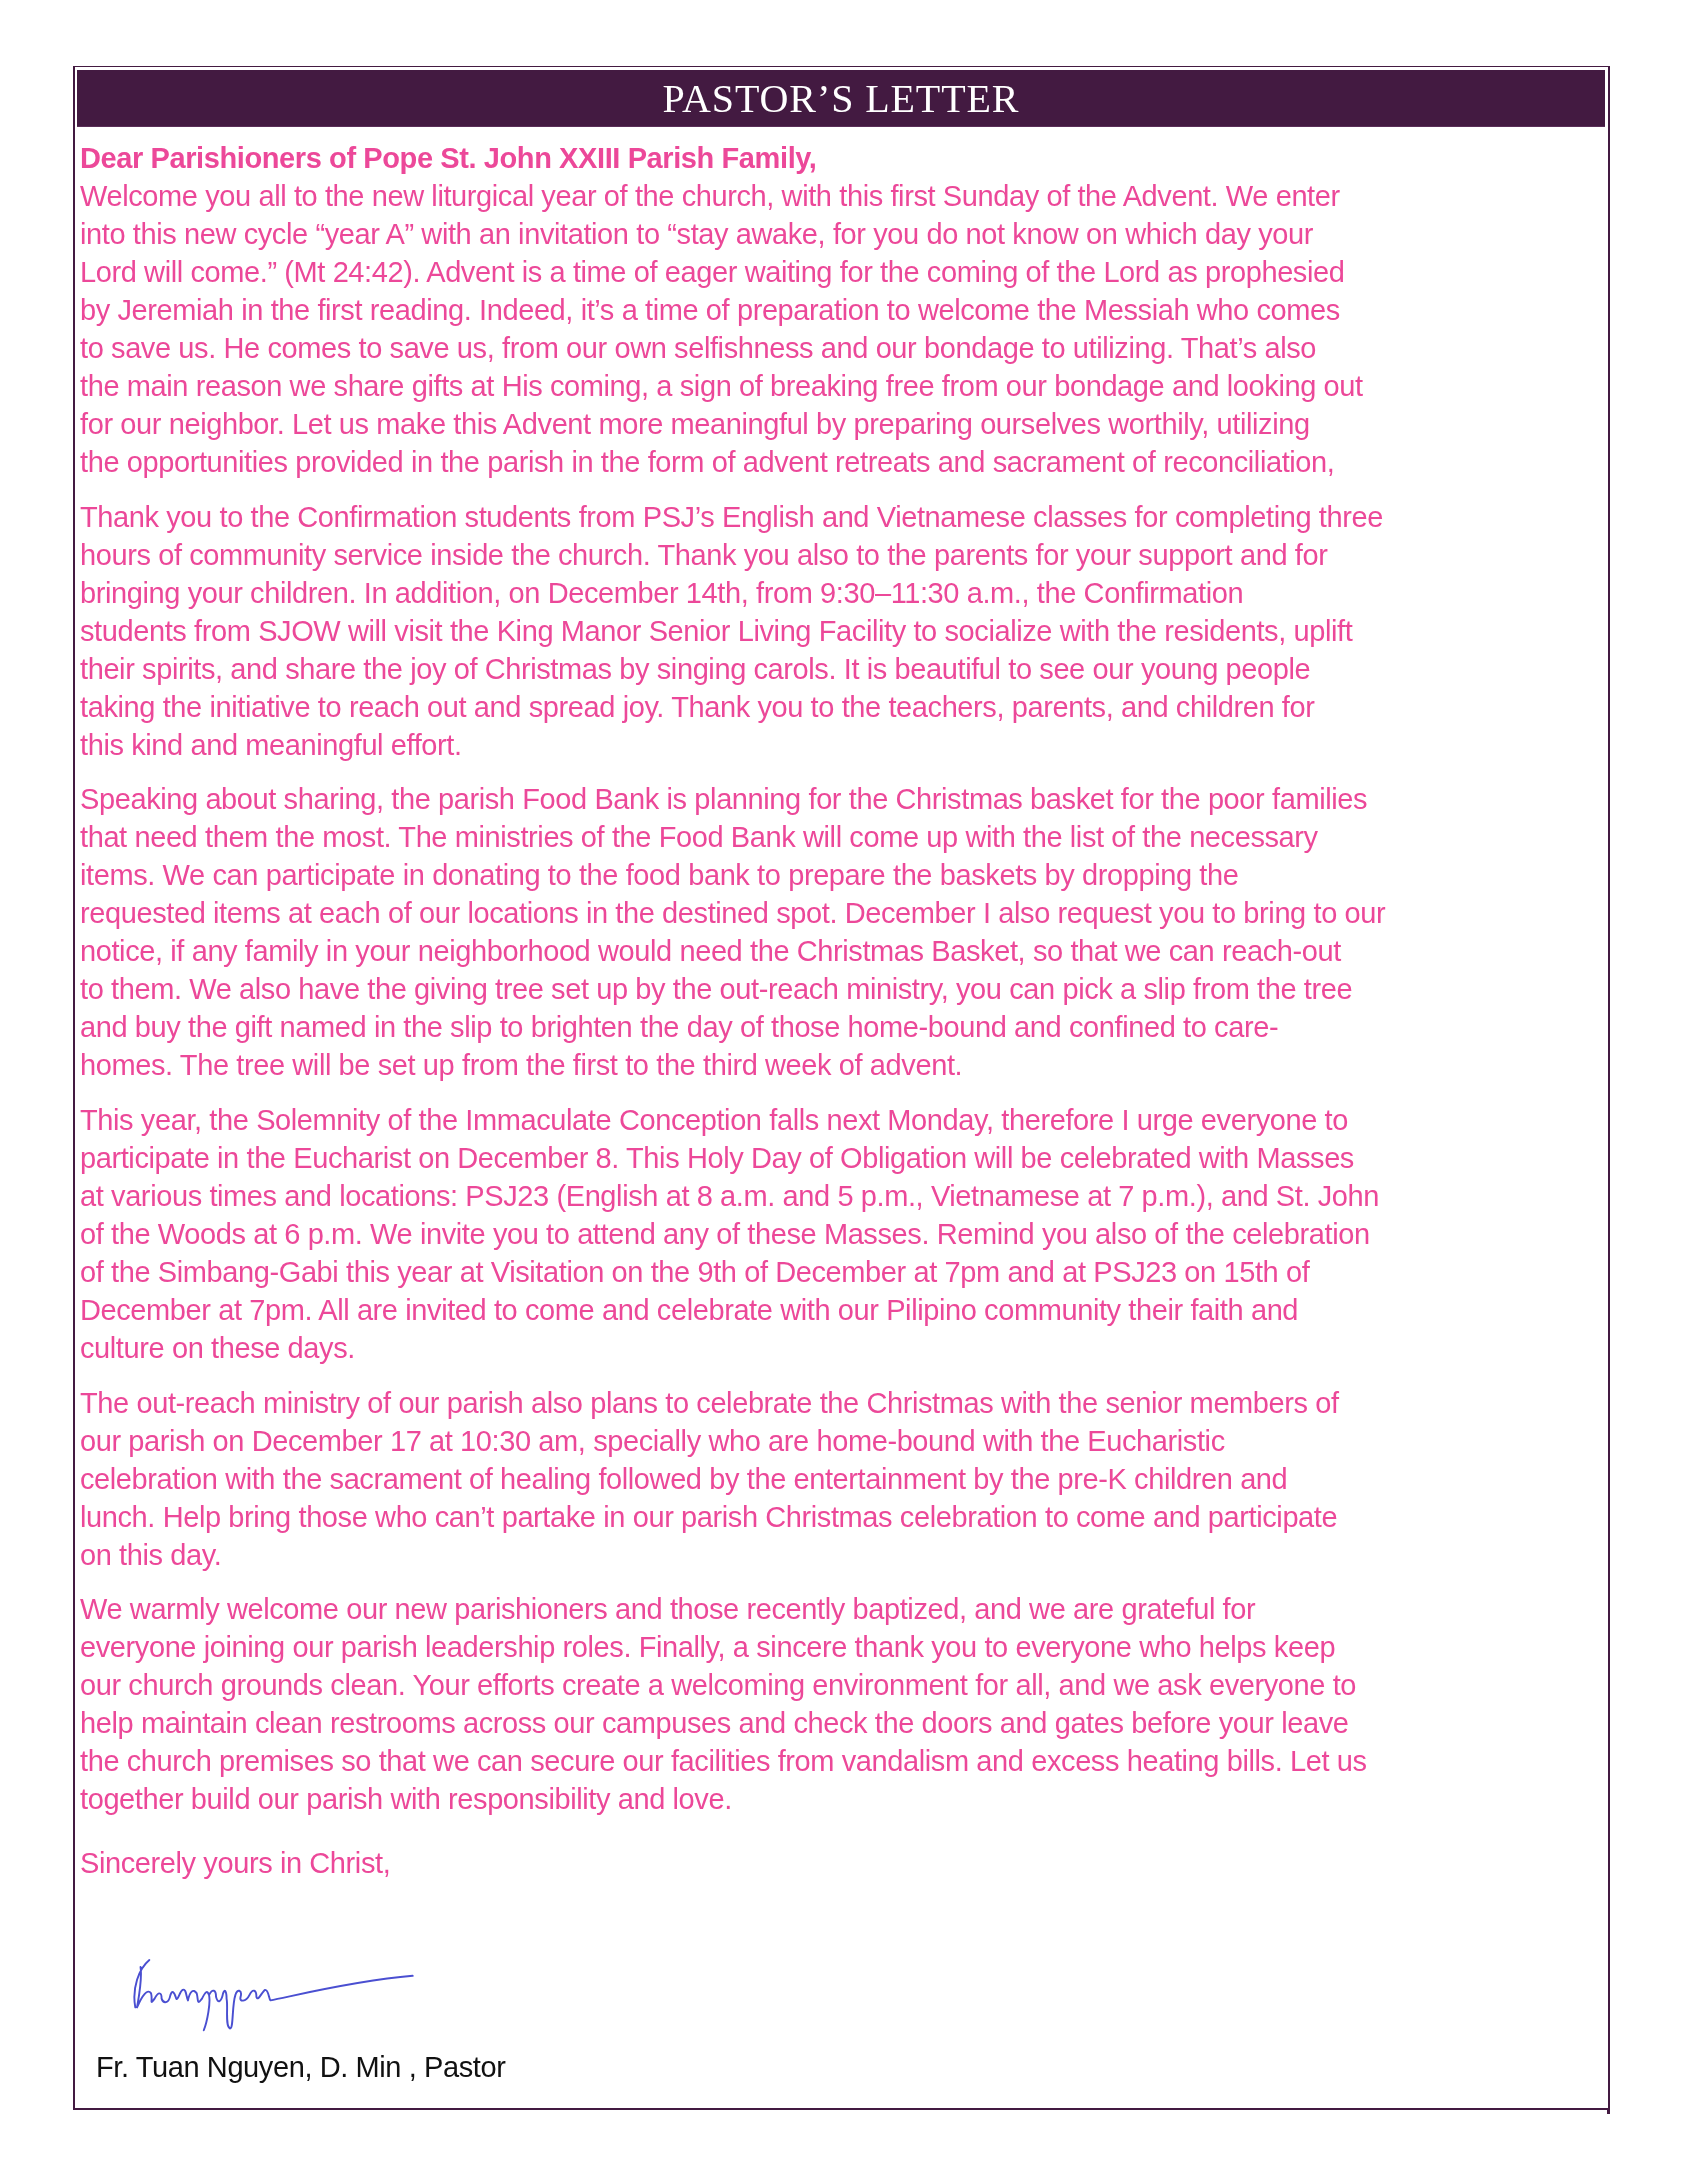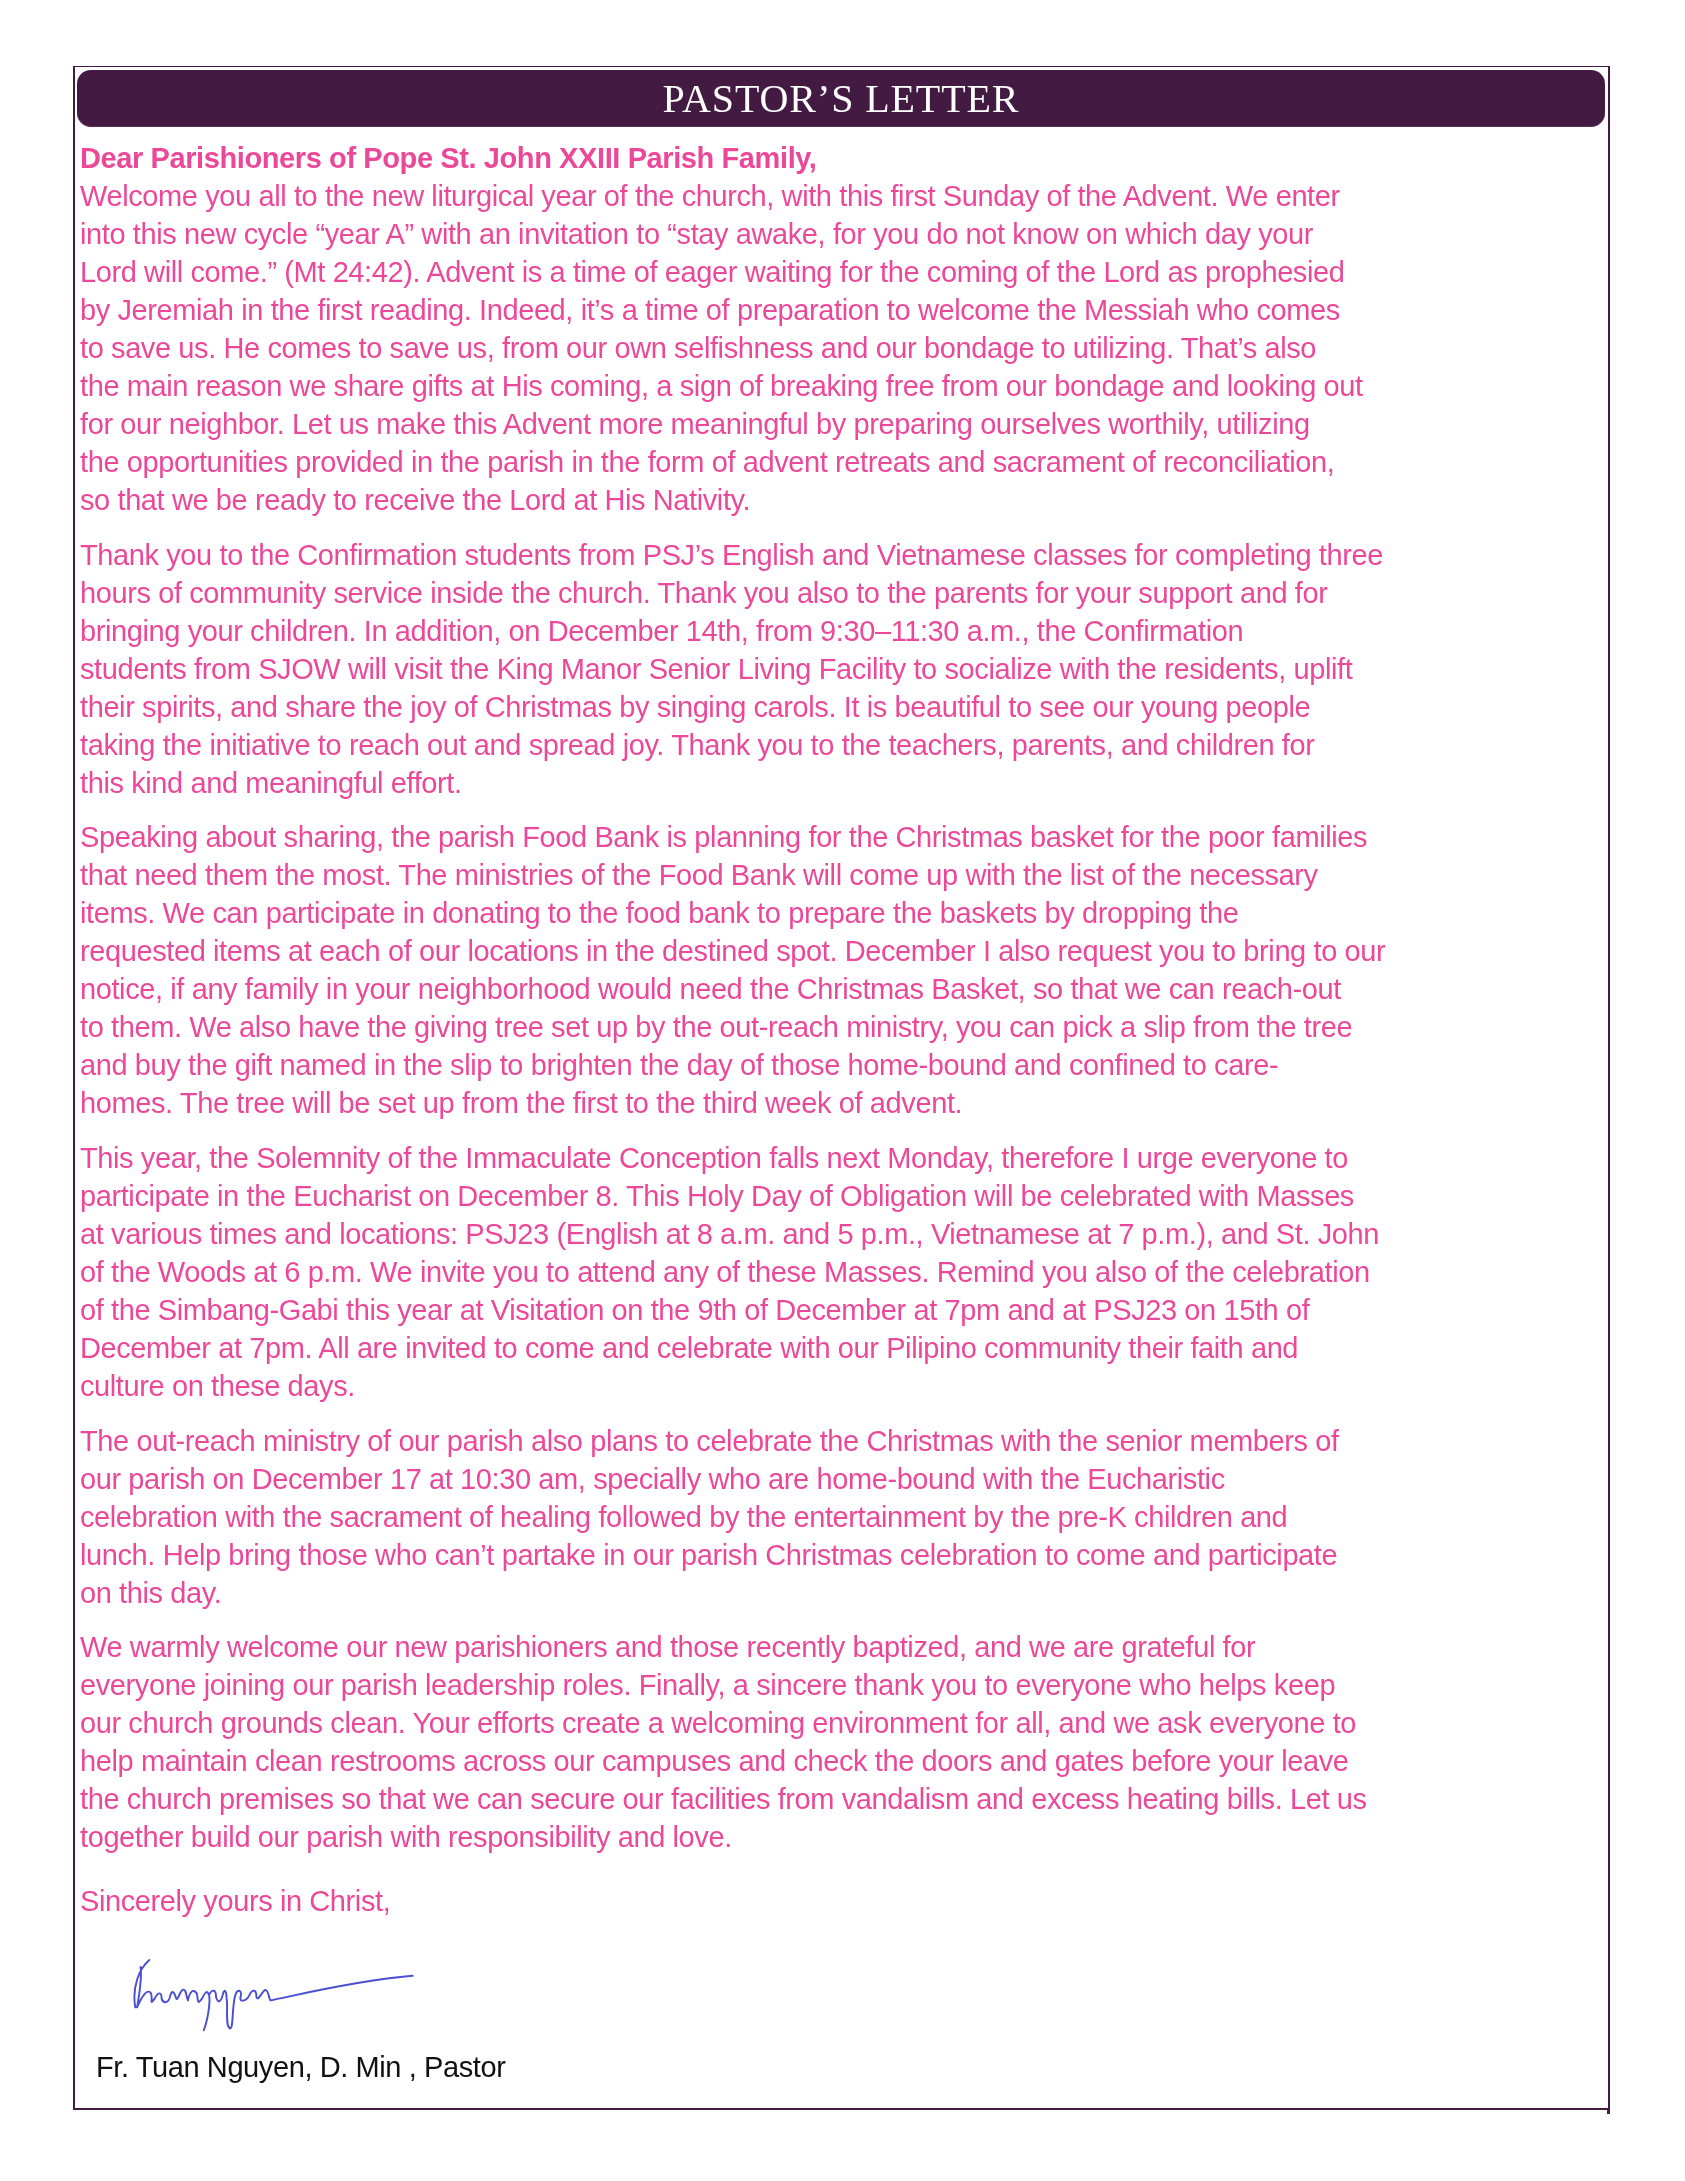--- a/index.html
+++ b/index.html
@@ -5,21 +5,21 @@
   html, body { margin: 0; padding: 0; background: #ffffff; }
   body { width: 1685px; height: 2181px; position: relative; overflow: hidden; }
   .frame {
     position: absolute; left: 73px; top: 66px; width: 1537px; height: 2044px;
     border-left: 2.6px solid #431a41; border-bottom: 2.6px solid #431a41; border-right: 2.6px solid #431a41;
     border-top: 1.8px solid #431a41; box-sizing: border-box;
   }
   .header {
     position: absolute; left: 77px; top: 70px; width: 1528px; height: 56px;
     background: #431a41; border-bottom: 1.8px solid #5a2e58;
-    display: flex; align-items: center; justify-content: center; border-radius: 14px;
+    display: flex; align-items: center; justify-content: center;
   }
   .header-title {
     color: #ffffff; font-family: "Liberation Serif", serif; font-size: 40px;
     letter-spacing: 0.9px; font-weight: normal; margin-top: 1.8px;
   }
   .content {
     position: absolute; left: 80px; top: 139px; width: 1532px;
     font-family: "Liberation Sans", sans-serif; font-size: 29px; color: #ec4899;
     line-height: 38px; letter-spacing: -0.4px;
   }
@@ -46,21 +46,20 @@
   <div id="paragraphs">
       <div class="para">
         <span class="line">Welcome you all to the new liturgical year of the church, with this first Sunday of the Advent. We enter</span>
         <span class="line">into this new cycle “year A” with an invitation to “stay awake, for you do not know on which day your</span>
         <span class="line">Lord will come.” (Mt 24:42). Advent is a time of eager waiting for the coming of the Lord as prophesied</span>
         <span class="line">by Jeremiah in the first reading. Indeed, it’s a time of preparation to welcome the Messiah who comes</span>
         <span class="line">to save us. He comes to save us, from our own selfishness and our bondage to utilizing. That’s also</span>
         <span class="line">the main reason we share gifts at His coming, a sign of breaking free from our bondage and looking out</span>
         <span class="line">for our neighbor. Let us make this Advent more meaningful by preparing ourselves worthily, utilizing</span>
         <span class="line">the opportunities provided in the parish in the form of advent retreats and sacrament of reconciliation,</span>
-        <span class="line">so that we be ready to receive the Lord at His Nativity.</span>
       </div>
       <div class="para">
         <span class="line">Thank you to the Confirmation students from PSJ’s English and Vietnamese classes for completing three</span>
         <span class="line">hours of community service inside the church. Thank you also to the parents for your support and for</span>
         <span class="line">bringing your children. In addition, on December 14th, from 9:30–11:30 a.m., the Confirmation</span>
         <span class="line">students from SJOW will visit the King Manor Senior Living Facility to socialize with the residents, uplift</span>
         <span class="line">their spirits, and share the joy of Christmas by singing carols. It is beautiful to see our young people</span>
         <span class="line">taking the initiative to reach out and spread joy. Thank you to the teachers, parents, and children for</span>
         <span class="line">this kind and meaningful effort.</span>
       </div>

